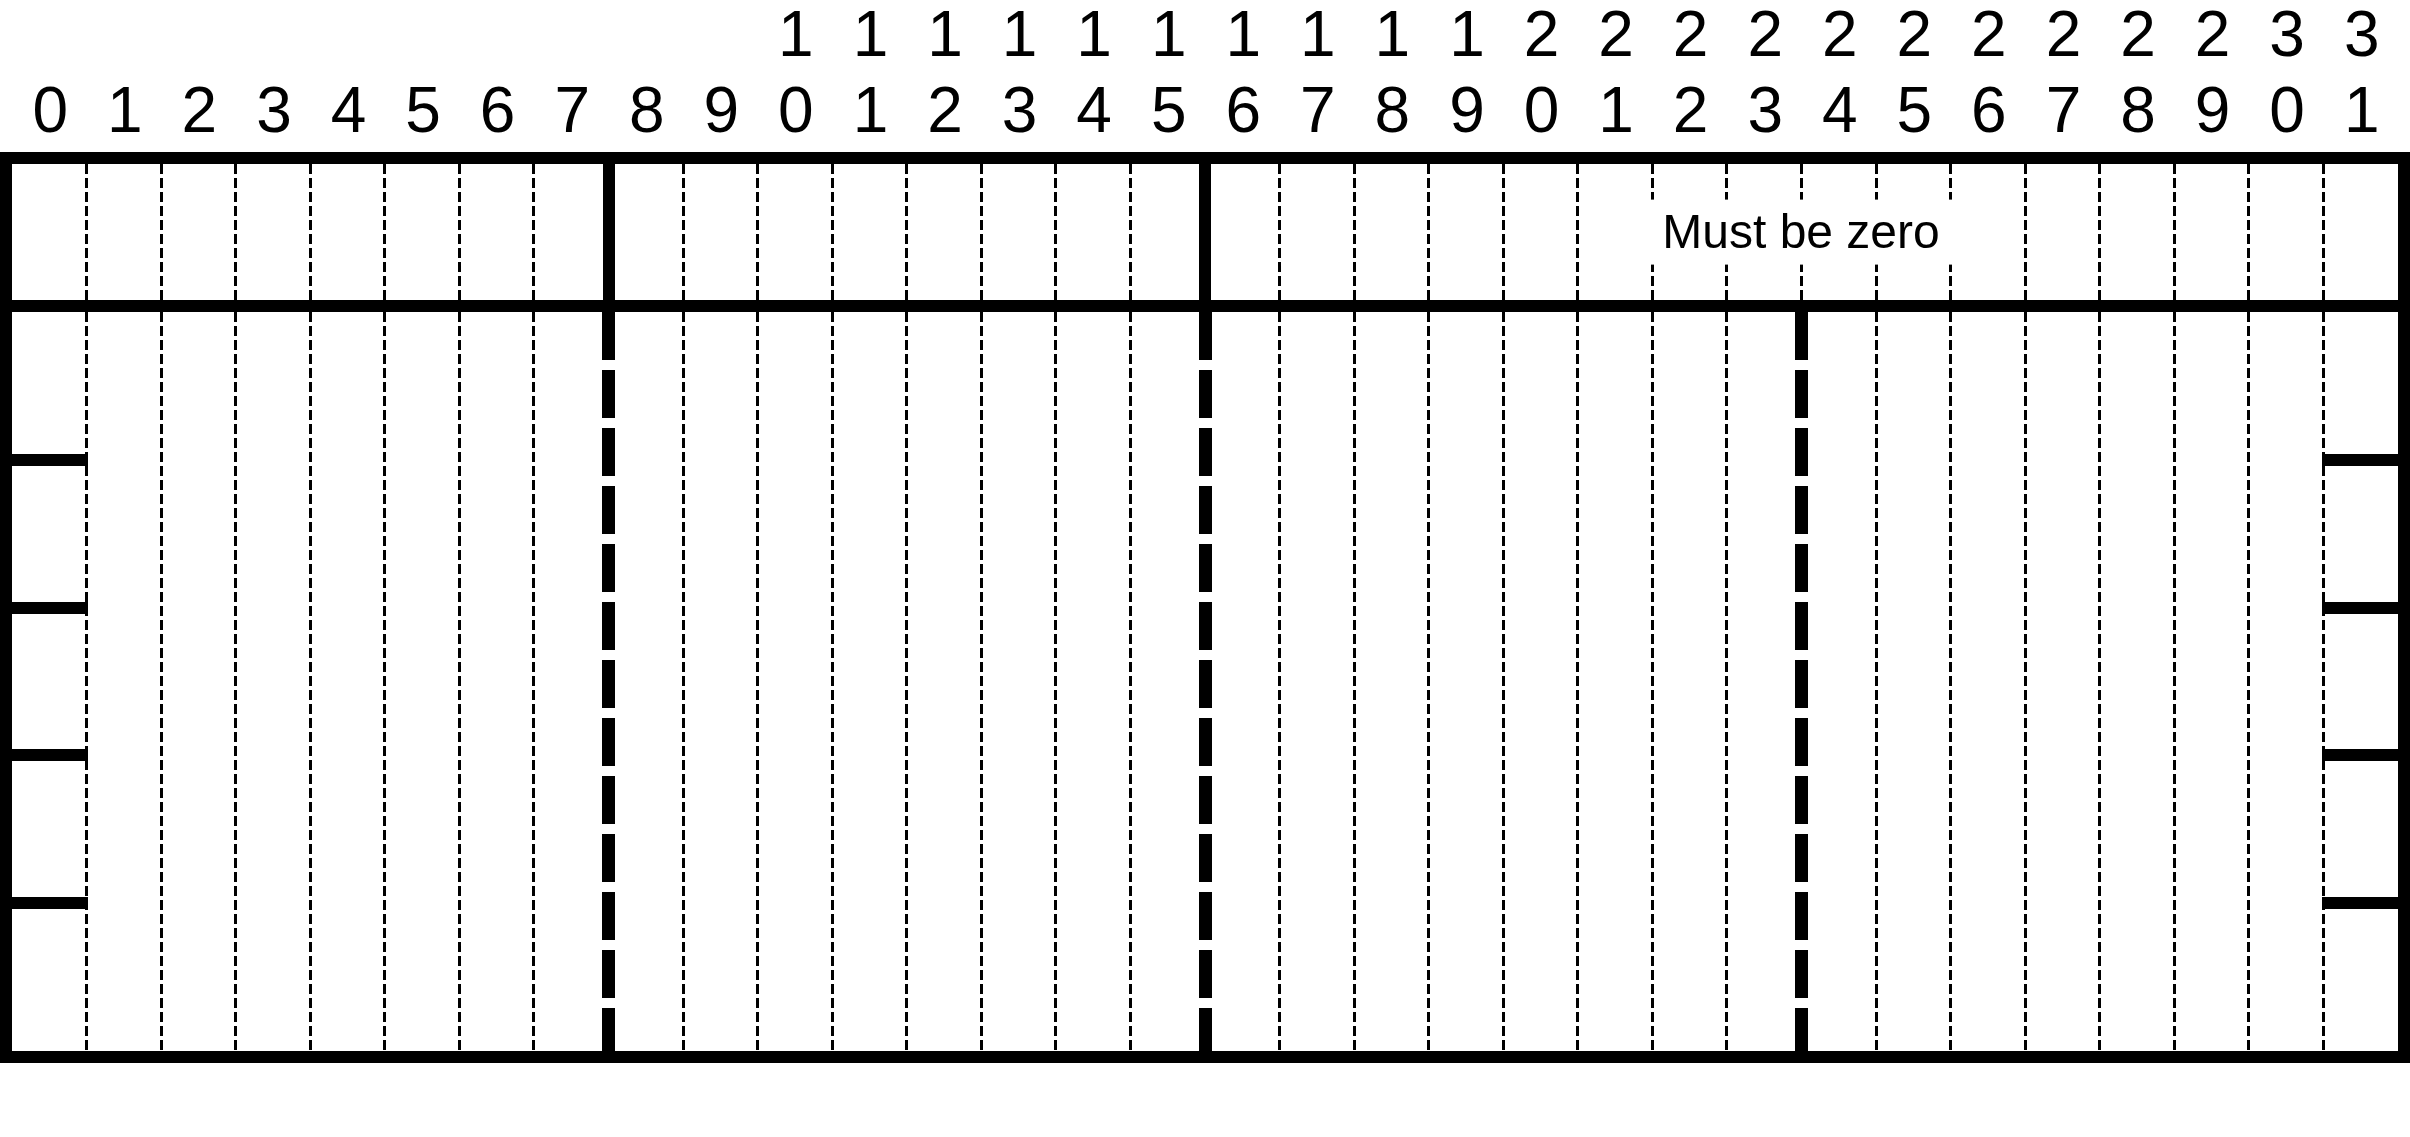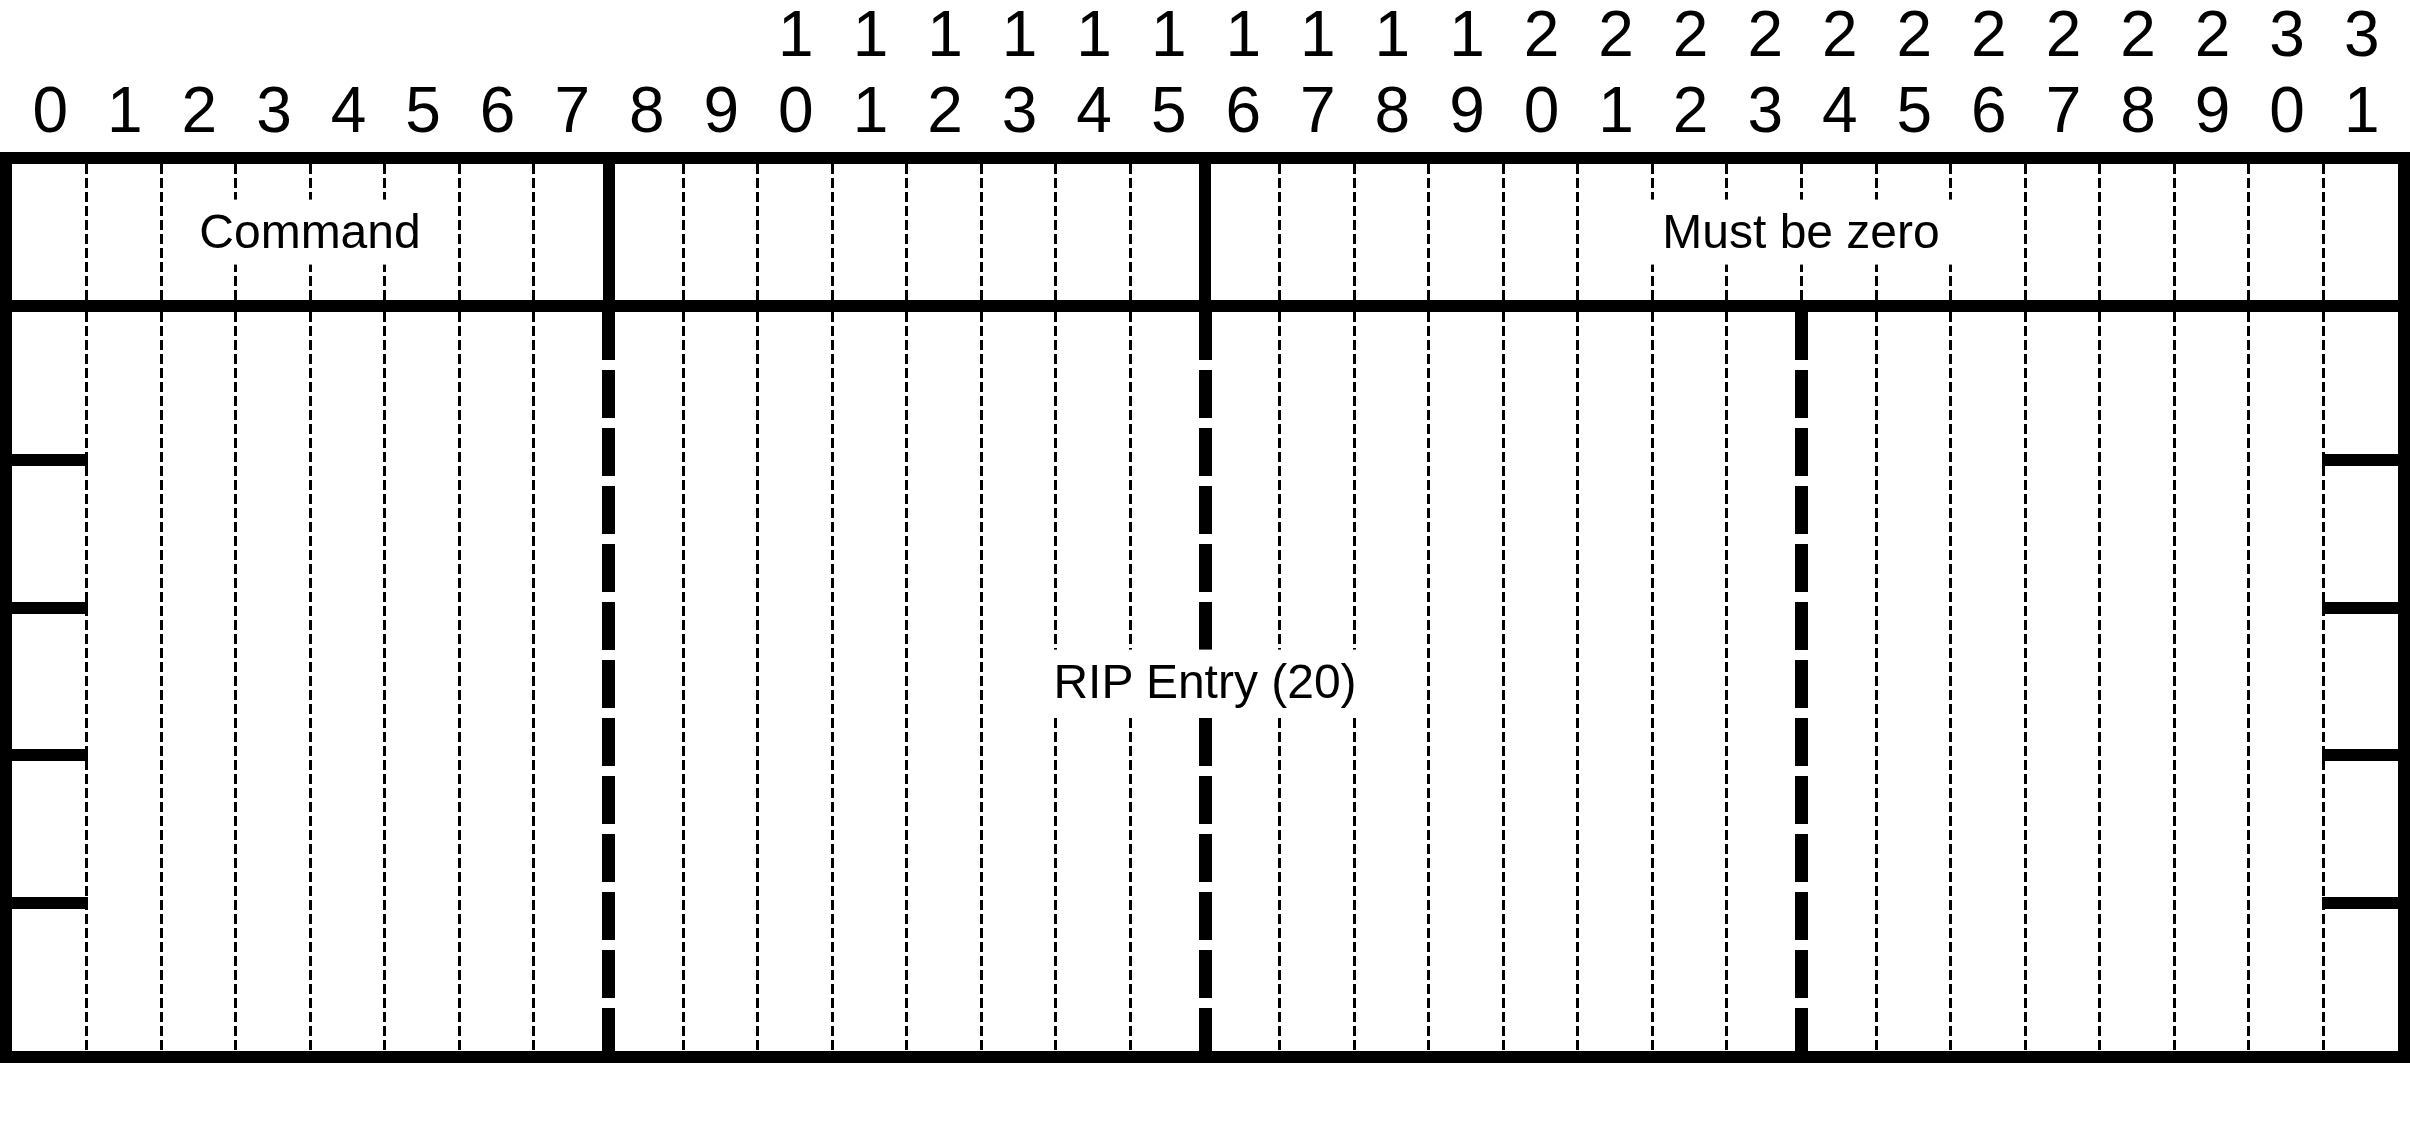--- a/index.html
+++ b/index.html
@@ -257,17 +257,15 @@
       <div class="tick" style="left: 0px; top: 453.8px; width: 88.0625px;"></div>
       <div class="tick" style="left: 2321.94px; top: 453.8px; width: 88.0625px;"></div>
       <div class="tick" style="left: 0px; top: 601.6px; width: 88.0625px;"></div>
       <div class="tick" style="left: 2321.94px; top: 601.6px; width: 88.0625px;"></div>
       <div class="tick" style="left: 0px; top: 749.4px; width: 88.0625px;"></div>
       <div class="tick" style="left: 2321.94px; top: 749.4px; width: 88.0625px;"></div>
       <div class="tick" style="left: 0px; top: 897.2px; width: 88.0625px;"></div>
       <div class="tick" style="left: 2321.94px; top: 897.2px; width: 88.0625px;"></div>
     </div>
 
-  <span class="cell-label" style="left:310px; top:232px;">Command</span>
   <span class="cell-label" style="left:1801px; top:232px;">Must be zero</span>
-  <span class="cell-label" style="left:1205px; top:682px;">RIP Entry (20)</span>
 
 </div>
 
 </body></html>

